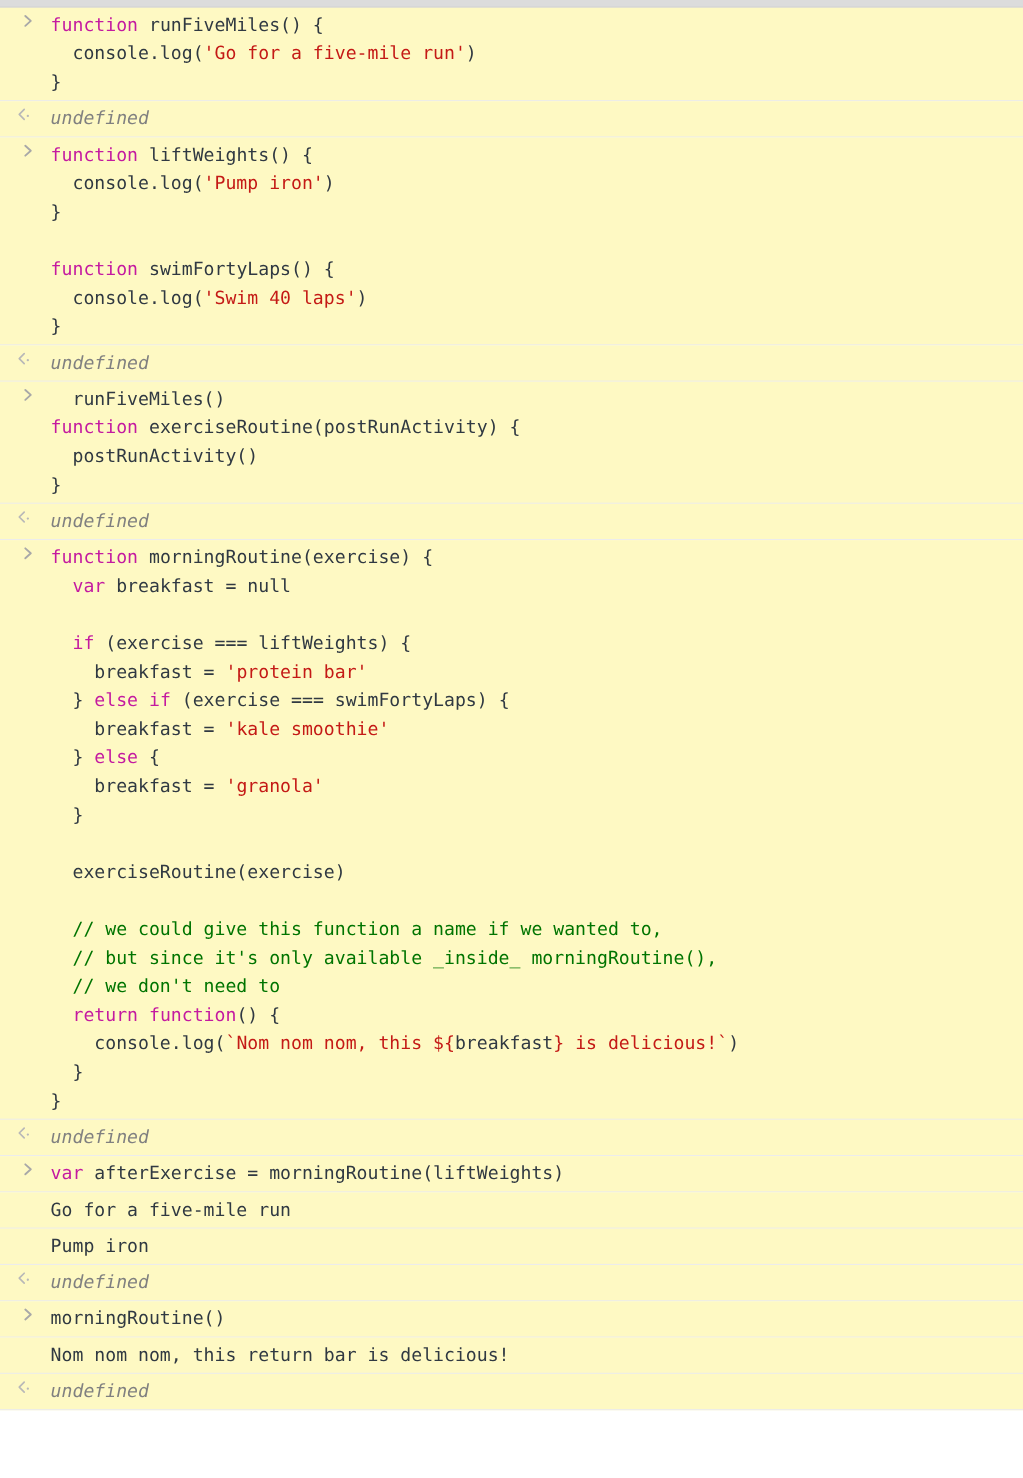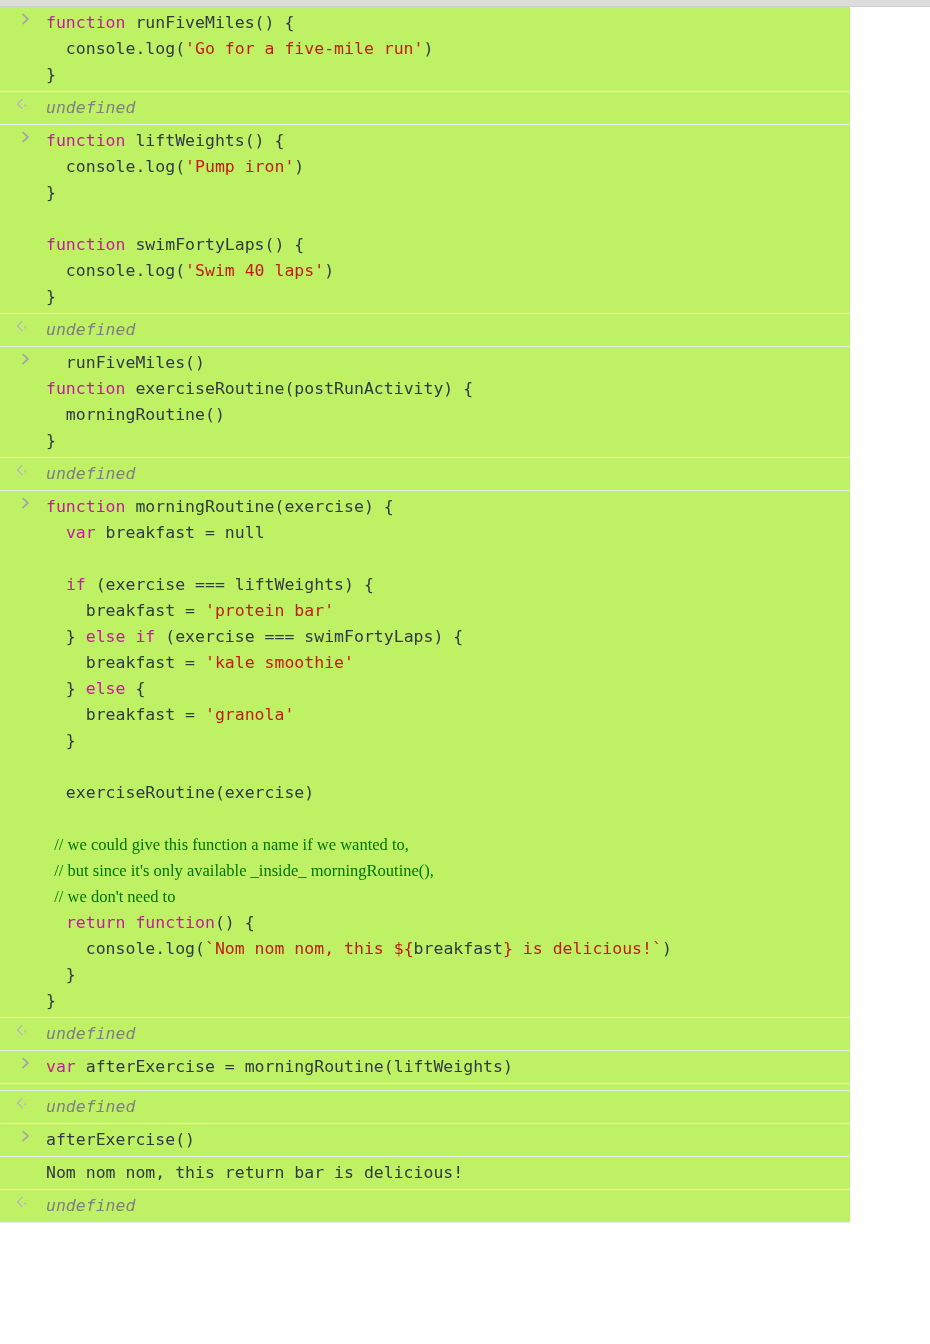--- a/index.html
+++ b/index.html
@@ -27,24 +27,24 @@
   .top-bar {
     height: 6px;
     background: #dcdcdc;
     border-bottom: 1px solid #cfcfcf;
     width: 930px;
   }
 
   .message {
     position: relative;
     box-sizing: border-box;
-    width: 850px;
+    width: 930px;
     padding: 3px 0 3px 0;
     border-bottom: 1px solid #ececec;
-    background: #bef264;
+    background: #fef9c3;
   }
 
   .gutter {
     position: absolute;
     left: 0px;
     top: 0px;
     width: 46px;
     height: 100%;
     text-align: left;
     pointer-events: none;
@@ -72,21 +72,21 @@
   }
   .line {
     min-height: 26px;
     height: 26px;
     white-space: pre;
   }
 
   
   .kw  { color: #c41aa0; }   
   .str { color: #c41a16; }   
-  .cmt { color: #007400; font-family: Liberation Serif, serif; }   
+  .cmt { color: #007400; }   
   .txt { color: #303942; }   
   .res { color: #808080; font-style: italic; }   
   .out { color: #303942; }   
 </style>
 </head>
 <body>
 
 <div id="console">
   <div class="top-bar"></div>
   <div id="entries">
@@ -133,21 +133,21 @@
         <div class="lines"><div class="line"><span class="res">undefined</span></div></div>
       </div>
       <div class="message">
         <div class="gutter">
           <span class="marker" style="left: 19px;">
             <svg width="14" height="14" viewBox="0 0 14 14">
               <path d="M4 2.5 L9 7 L4 11.5" fill="none" stroke="#a8a8a8" stroke-width="1.7" stroke-linecap="round" stroke-linejoin="round"></path>
             </svg>
           </span>
         </div>
-        <div class="lines"><div class="line"><span class="txt">  runFiveMiles()</span></div><div class="line"><span class="kw">function</span><span class="txt"> exerciseRoutine(postRunActivity) {</span></div><div class="line"><span class="txt">  morningRoutine()</span></div><div class="line"><span class="txt">}</span></div></div>
+        <div class="lines"><div class="line"><span class="txt">  runFiveMiles()</span></div><div class="line"><span class="kw">function</span><span class="txt"> exerciseRoutine(postRunActivity) {</span></div><div class="line"><span class="txt">  postRunActivity()</span></div><div class="line"><span class="txt">}</span></div></div>
       </div>
       <div class="message">
         <div class="gutter">
           <span class="marker" style="left: 16px;">
             <svg width="18" height="14" viewBox="0 0 18 14">
               <path d="M6 2.5 L1.5 7 L6 11.5" fill="none" stroke="#b8b8b8" stroke-width="1.5" stroke-linecap="round" stroke-linejoin="round"></path>
               <circle cx="9.3" cy="8.4" r="1.05" fill="#b8b8b8"></circle>
             </svg>
           </span>
         </div>
@@ -179,41 +179,46 @@
           <span class="marker" style="left: 19px;">
             <svg width="14" height="14" viewBox="0 0 14 14">
               <path d="M4 2.5 L9 7 L4 11.5" fill="none" stroke="#a8a8a8" stroke-width="1.7" stroke-linecap="round" stroke-linejoin="round"></path>
             </svg>
           </span>
         </div>
         <div class="lines"><div class="line"><span class="kw">var</span><span class="txt"> afterExercise = morningRoutine(liftWeights)</span></div></div>
       </div>
       <div class="message">
         <div class="gutter"></div>
-      </div>
-      <div class="message">
-        <div class="gutter">
-          <span class="marker" style="left: 16px;">
-            <svg width="18" height="14" viewBox="0 0 18 14">
-              <path d="M6 2.5 L1.5 7 L6 11.5" fill="none" stroke="#b8b8b8" stroke-width="1.5" stroke-linecap="round" stroke-linejoin="round"></path>
-              <circle cx="9.3" cy="8.4" r="1.05" fill="#b8b8b8"></circle>
-            </svg>
-          </span>
-        </div>
-        <div class="lines"><div class="line"><span class="res">undefined</span></div></div>
-      </div>
-      <div class="message">
-        <div class="gutter">
-          <span class="marker" style="left: 19px;">
-            <svg width="14" height="14" viewBox="0 0 14 14">
-              <path d="M4 2.5 L9 7 L4 11.5" fill="none" stroke="#a8a8a8" stroke-width="1.7" stroke-linecap="round" stroke-linejoin="round"></path>
-            </svg>
-          </span>
-        </div>
-        <div class="lines"><div class="line"><span class="txt">afterExercise()</span></div></div>
+        <div class="lines"><div class="line"><span class="out">Go for a five-mile run</span></div></div>
+      </div>
+      <div class="message">
+        <div class="gutter"></div>
+        <div class="lines"><div class="line"><span class="out">Pump iron</span></div></div>
+      </div>
+      <div class="message">
+        <div class="gutter">
+          <span class="marker" style="left: 16px;">
+            <svg width="18" height="14" viewBox="0 0 18 14">
+              <path d="M6 2.5 L1.5 7 L6 11.5" fill="none" stroke="#b8b8b8" stroke-width="1.5" stroke-linecap="round" stroke-linejoin="round"></path>
+              <circle cx="9.3" cy="8.4" r="1.05" fill="#b8b8b8"></circle>
+            </svg>
+          </span>
+        </div>
+        <div class="lines"><div class="line"><span class="res">undefined</span></div></div>
+      </div>
+      <div class="message">
+        <div class="gutter">
+          <span class="marker" style="left: 19px;">
+            <svg width="14" height="14" viewBox="0 0 14 14">
+              <path d="M4 2.5 L9 7 L4 11.5" fill="none" stroke="#a8a8a8" stroke-width="1.7" stroke-linecap="round" stroke-linejoin="round"></path>
+            </svg>
+          </span>
+        </div>
+        <div class="lines"><div class="line"><span class="txt">morningRoutine()</span></div></div>
       </div>
       <div class="message">
         <div class="gutter"></div>
         <div class="lines"><div class="line"><span class="out">Nom nom nom, this return bar is delicious!</span></div></div>
       </div>
       <div class="message">
         <div class="gutter">
           <span class="marker" style="left: 16px;">
             <svg width="18" height="14" viewBox="0 0 18 14">
               <path d="M6 2.5 L1.5 7 L6 11.5" fill="none" stroke="#b8b8b8" stroke-width="1.5" stroke-linecap="round" stroke-linejoin="round"></path>

